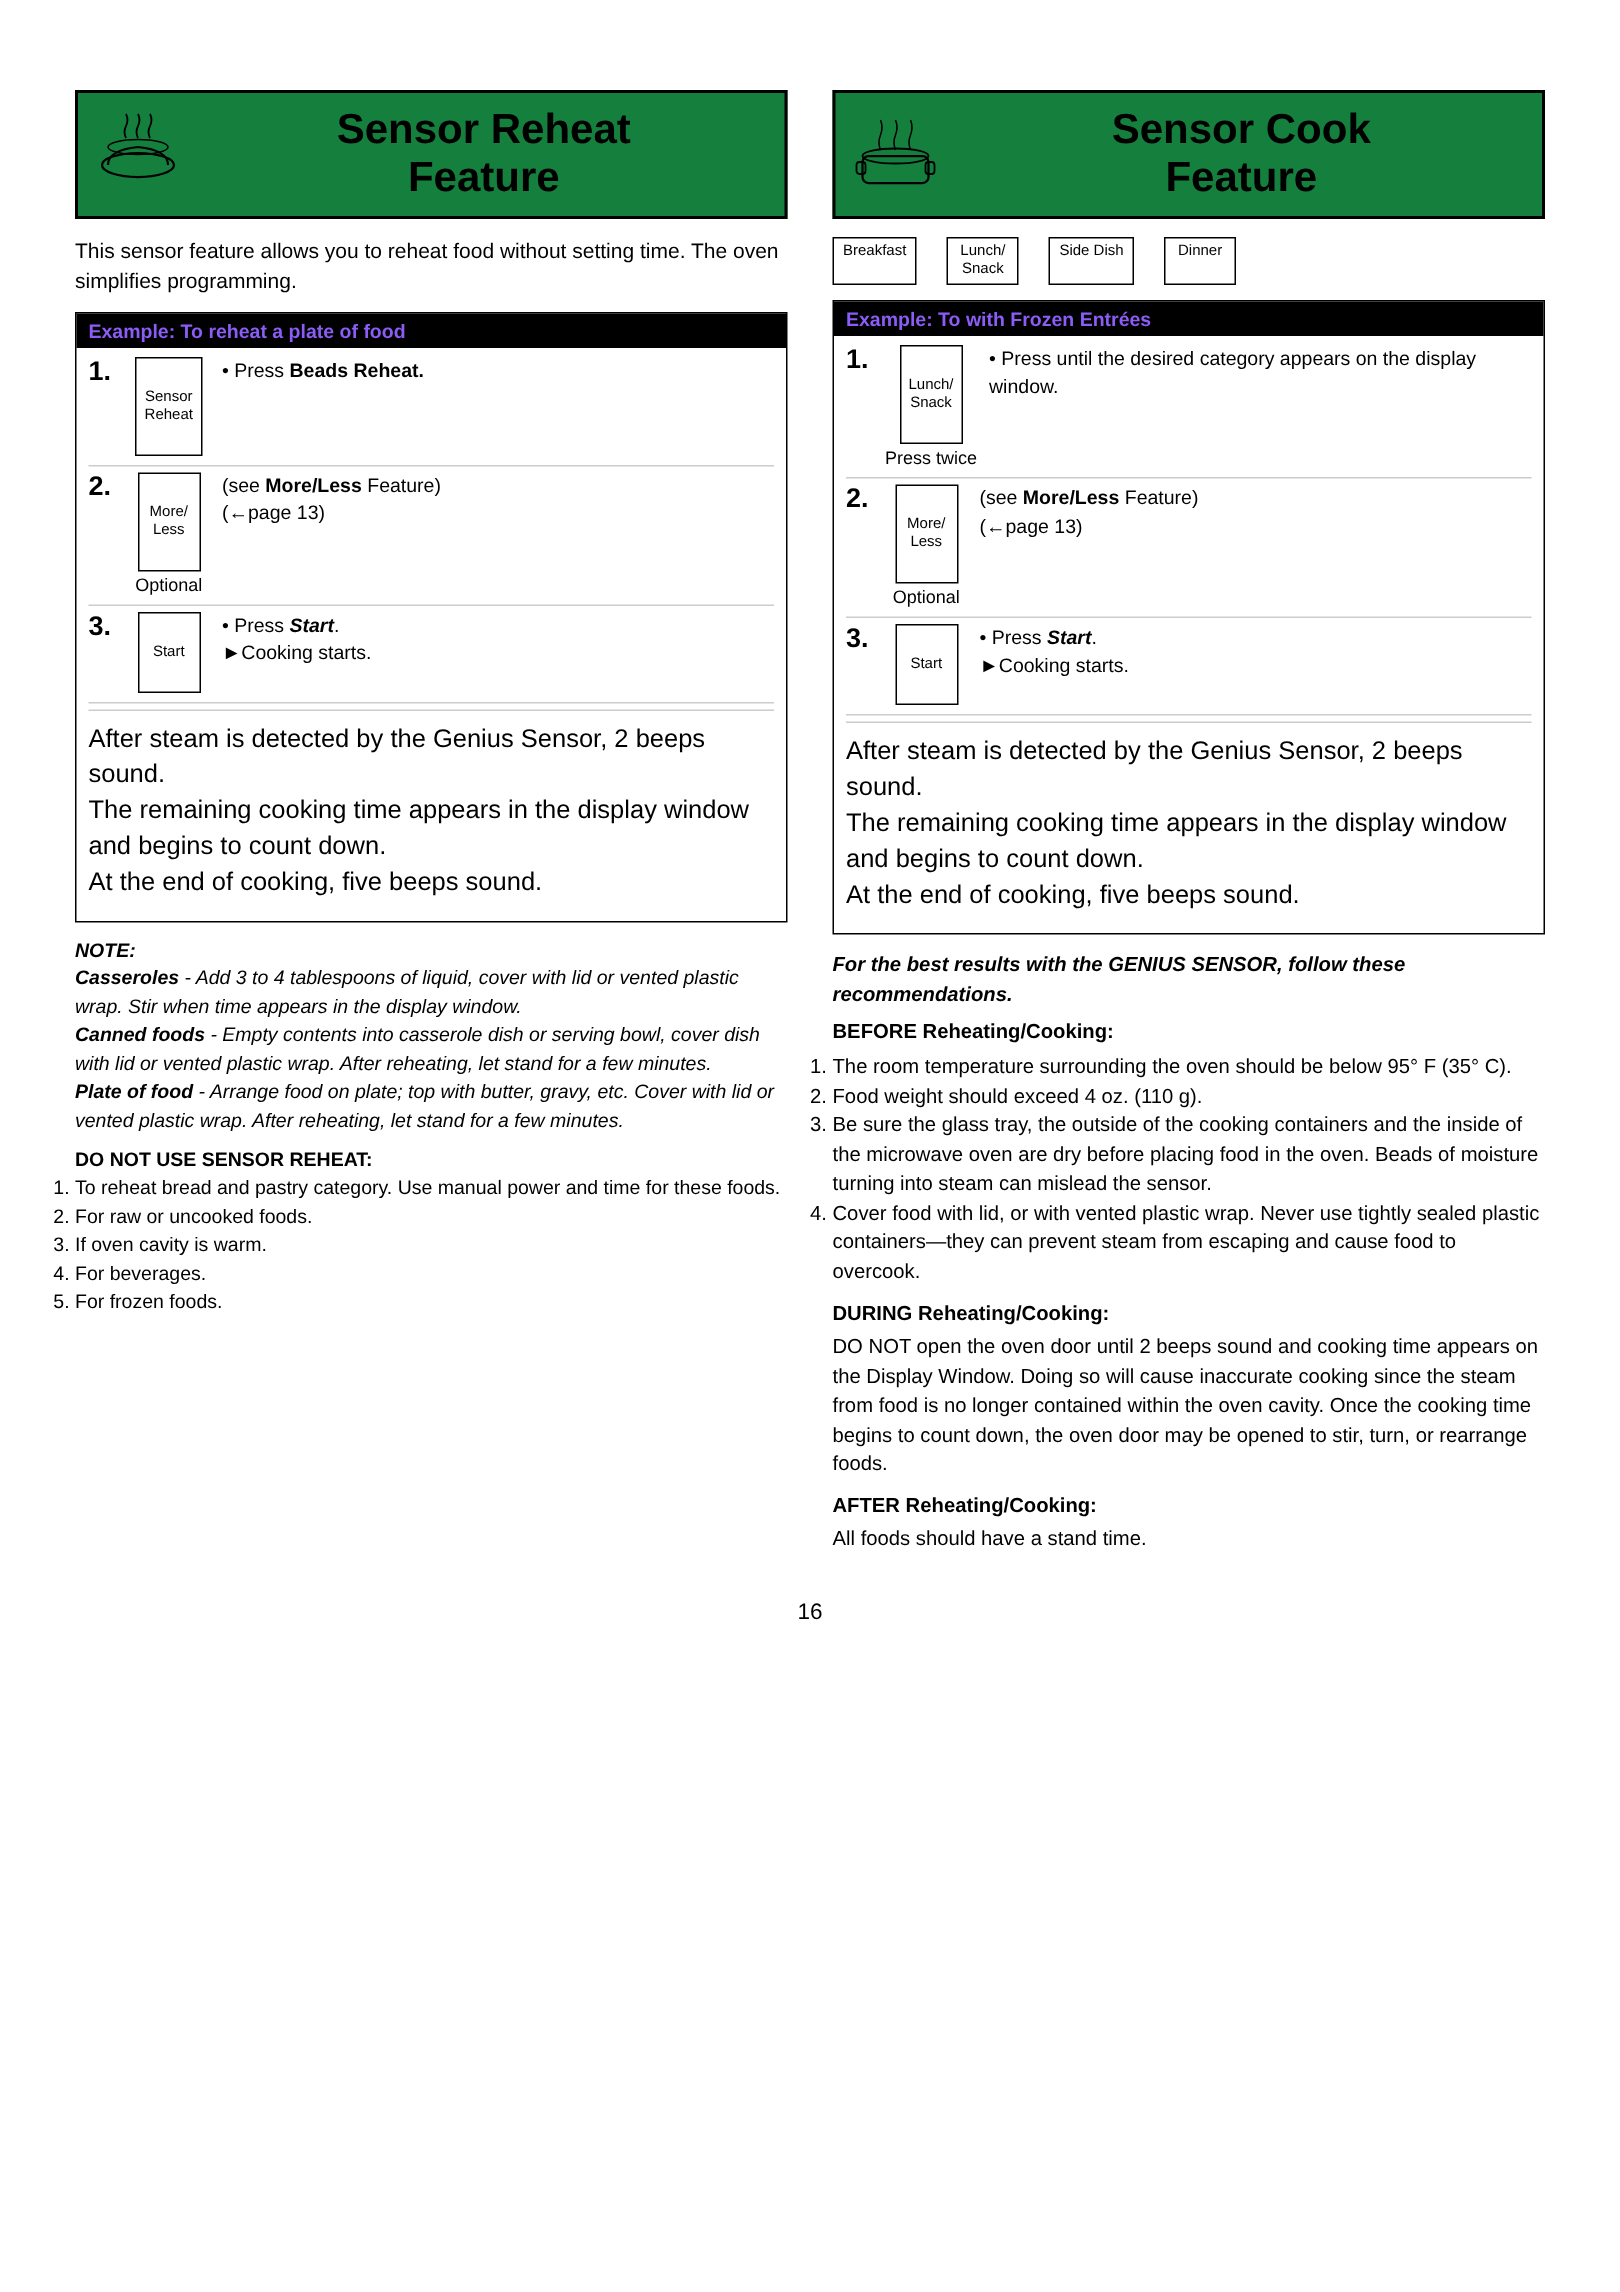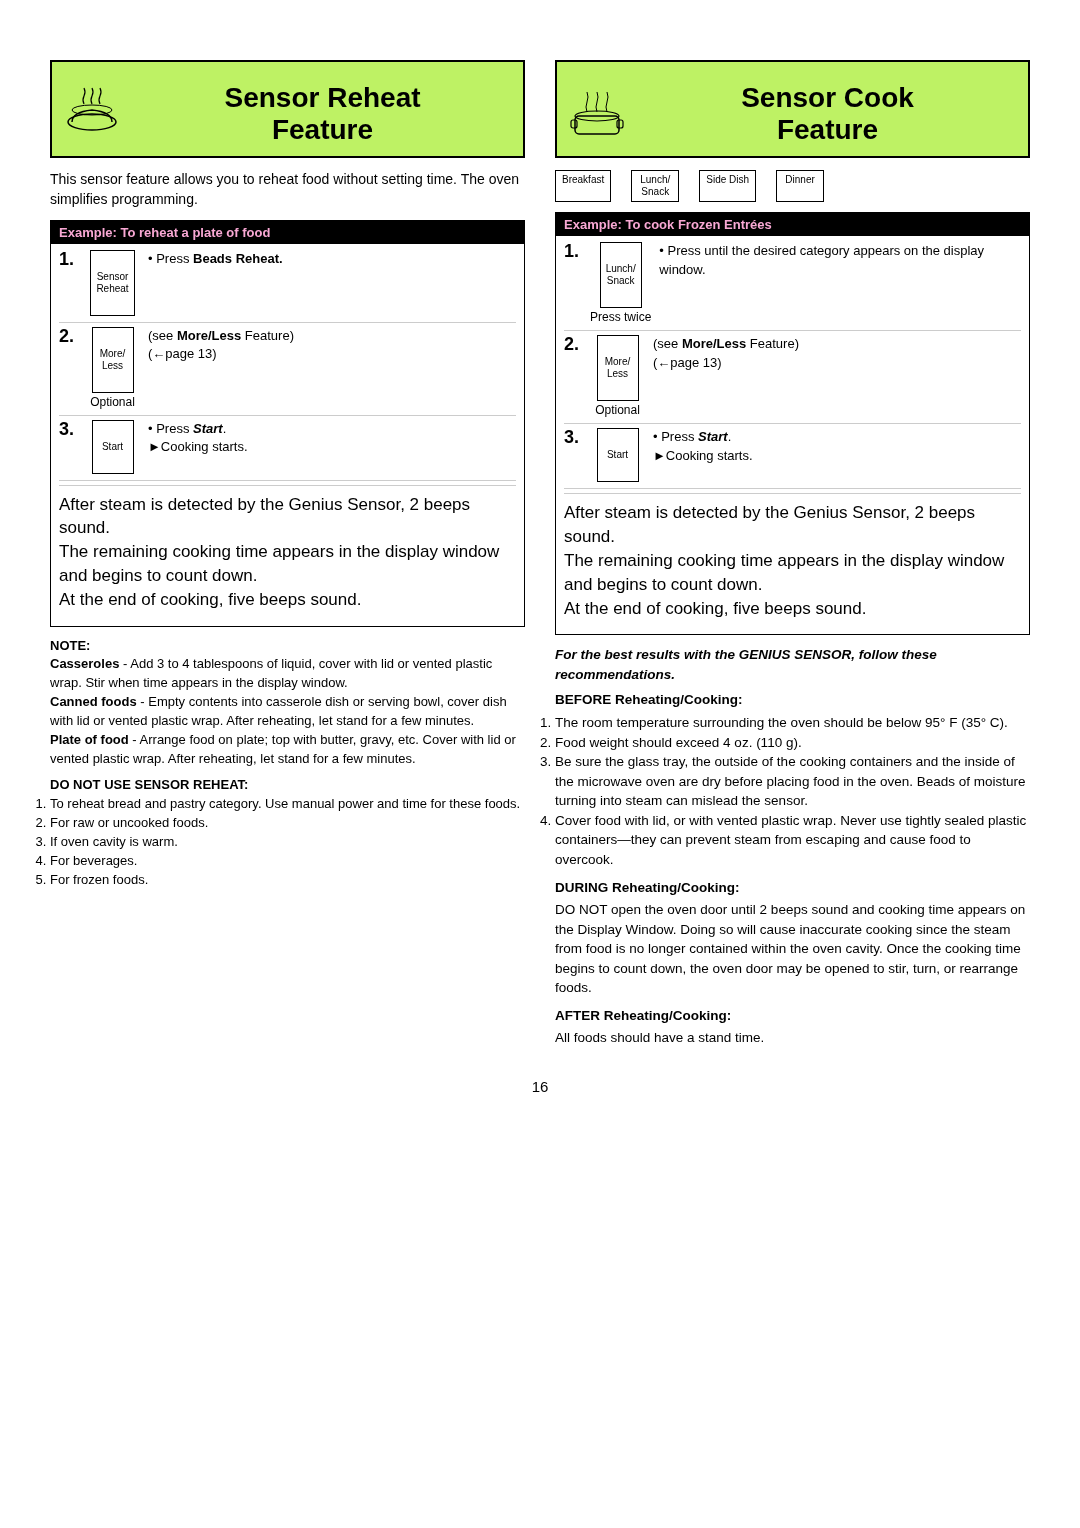--- a/index.html
+++ b/index.html
@@ -19,25 +19,25 @@
       align-items: flex-start;
     }
 
     .column {
       flex: 1;
     }
 
     
     .section-header {
       border: 2px solid #000;
-      padding: 20px 10px 10px 10px;
+      padding: 8px 10px 10px 10px;
       display: flex;
       align-items: center;
       margin-bottom: 12px;
-      background: #bef264;
+      background: #15803d;
     }
 
     .section-header-icon {
       width: 60px;
       height: 60px;
       flex-shrink: 0;
       margin-right: 10px;
     }
 
     .section-header-title {
@@ -56,21 +56,21 @@
     }
 
     
     .example-box {
       border: 1.5px solid #000;
       margin-bottom: 10px;
     }
 
     .example-header {
       background: #000;
-      color: #f9a8d4;
+      color: #8b5cf6;
       font-size: 13px;
       font-weight: bold;
       padding: 4px 8px;
     }
 
     .example-steps {
       padding: 6px 8px;
     }
 
     .step-row {
@@ -121,20 +121,21 @@
       margin-bottom: 8px;
       border-top: 1px solid #ccc;
       padding-top: 7px;
     }
 
     
     .note-section {
       font-size: 13px;
       line-height: 1.45;
       margin-bottom: 8px;
+      font-style: italic;
     }
 
     .note-label {
       font-weight: bold;
     }
 
     .do-not-list {
       font-size: 13px;
       line-height: 1.45;
       margin-bottom: 8px;
@@ -327,21 +328,21 @@
 
     <div class="category-buttons">
       <div class="cat-button">Breakfast</div>
       <div class="cat-button">Lunch/<br>Snack</div>
       <div class="cat-button">Side Dish</div>
       <div class="cat-button">Dinner</div>
     </div>
 
 
     <div class="example-box">
-      <div class="example-header">Example: To cook Frozen Entrées</div>
+      <div class="example-header">Example: To with Frozen Entrées</div>
       <div class="example-steps">
 
         <div class="step-row">
           <div class="step-number">1.</div>
           <div class="step-button-area">
             <div class="button-box">Lunch/<br>Snack</div>
             <div class="press-twice">Press twice</div>
           </div>
           <div class="step-text">
             • Press until the desired category appears on the display window.

